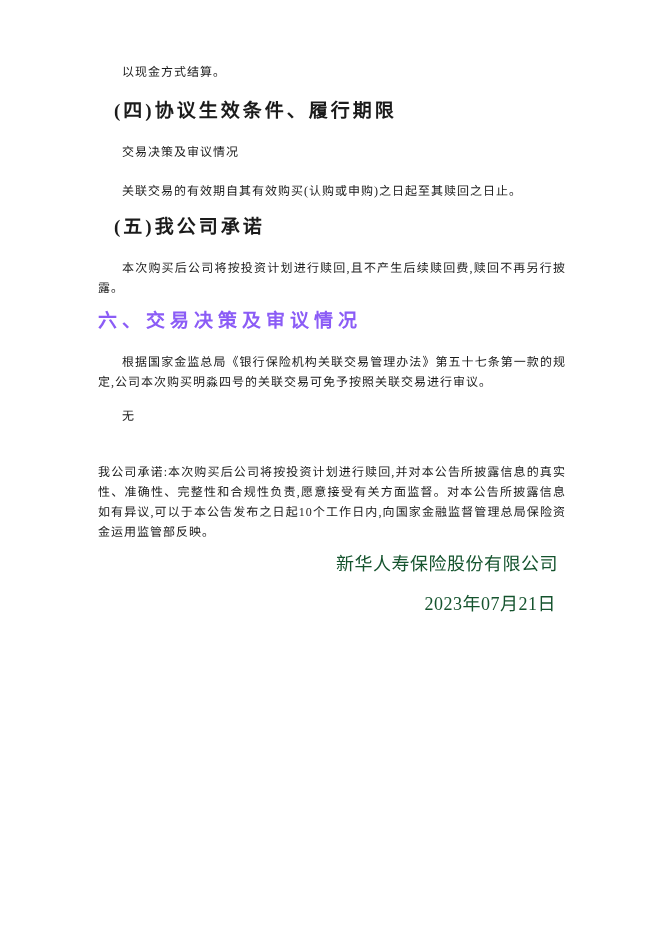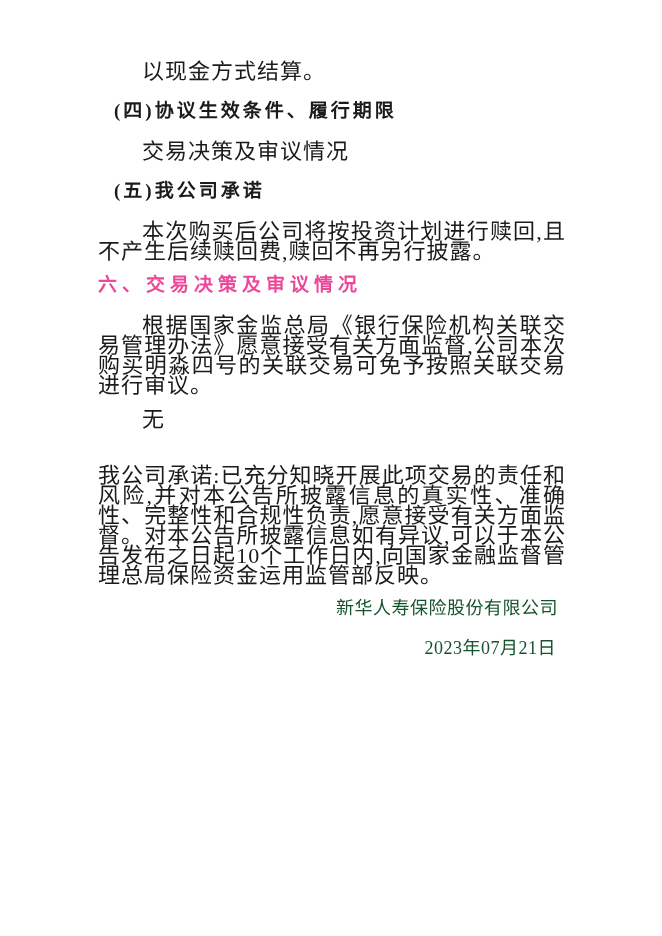--- a/index.html
+++ b/index.html
@@ -14,21 +14,21 @@
     height: 936px;
     box-sizing: border-box;
     background: #ffffff;
     padding: 62px 96px 0 98px;
     overflow: hidden;
     color: #1b1b1b;
   }
   .body-text {
     margin: 0;
     font-family: "Liberation Serif", "DejaVu Serif", serif;
-    font-size: 22px;
+    font-size: 12px;
     line-height: 20px;
     letter-spacing: 1px;
     text-align: justify;
     text-justify: inter-ideograph;
     color: #1b1b1b;
   }
   .indent2 {
     text-indent: 2em;
   }
   .kai-heading {
@@ -40,21 +40,21 @@
     letter-spacing: 3px;
     color: #1b1b1b;
   }
   .hei-heading {
     margin: 0;
     font-family: "Liberation Sans", "DejaVu Sans", sans-serif;
     font-size: 19px;
     line-height: 20px;
     font-weight: bold;
     letter-spacing: 5px;
-    color: #ec4899;
+    color: #8b5cf6;
   }
   .signature-line {
     margin: 0;
     font-family: "Liberation Serif", "DejaVu Serif", serif;
     font-size: 18px;
     line-height: 20px;
     letter-spacing: 0.5px;
     text-align: right;
     color: #14532d;
   }
@@ -74,31 +74,32 @@
 <body>
 
 <div class="page">
 
   <p class="body-text indent2 mb19">以现金方式结算。</p>
 
   <h3 class="kai-heading mb21">(四)协议生效条件、履行期限</h3>
 
   <p class="body-text indent2 mb19">交易决策及审议情况</p>
 
+  <p class="body-text indent2 mb13">关联交易的有效期自其有效购买(认购或申购)之日起至其赎回之日止。</p>
 
   <h3 class="kai-heading mb21">(五)我公司承诺</h3>
 
   <p class="body-text indent2 mb13">本次购买后公司将按投资计划进行赎回,且不产生后续赎回费,赎回不再另行披露。</p>
 
   <h2 class="hei-heading mb21">六、交易决策及审议情况</h2>
 
-  <p class="body-text indent2 mb14">根据国家金监总局《银行保险机构关联交易管理办法》愿意接受有关方面监督,公司本次购买明淼四号的关联交易可免予按照关联交易进行审议。</p>
+  <p class="body-text indent2 mb14">根据国家金监总局《银行保险机构关联交易管理办法》第五十七条第一款的规定,公司本次购买明淼四号的关联交易可免予按照关联交易进行审议。</p>
 
 
   <p class="body-text indent2 mb36">无</p>
 
-  <p class="body-text mb12">我公司承诺:已充分知晓开展此项交易的责任和风险,并对本公告所披露信息的真实性、准确性、完整性和合规性负责,愿意接受有关方面监督。对本公告所披露信息如有异议,可以于本公告发布之日起10个工作日内,向国家金融监督管理总局保险资金运用监管部反映。</p>
+  <p class="body-text mb12">我公司承诺:本次购买后公司将按投资计划进行赎回,并对本公告所披露信息的真实性、准确性、完整性和合规性负责,愿意接受有关方面监督。对本公告所披露信息如有异议,可以于本公告发布之日起10个工作日内,向国家金融监督管理总局保险资金运用监管部反映。</p>
 
   <p class="signature-line sig-company mb20">新华人寿保险股份有限公司</p>
 
   <p class="signature-line sig-date">2023年07月21日</p>
 
 </div>
 
 </body></html>

